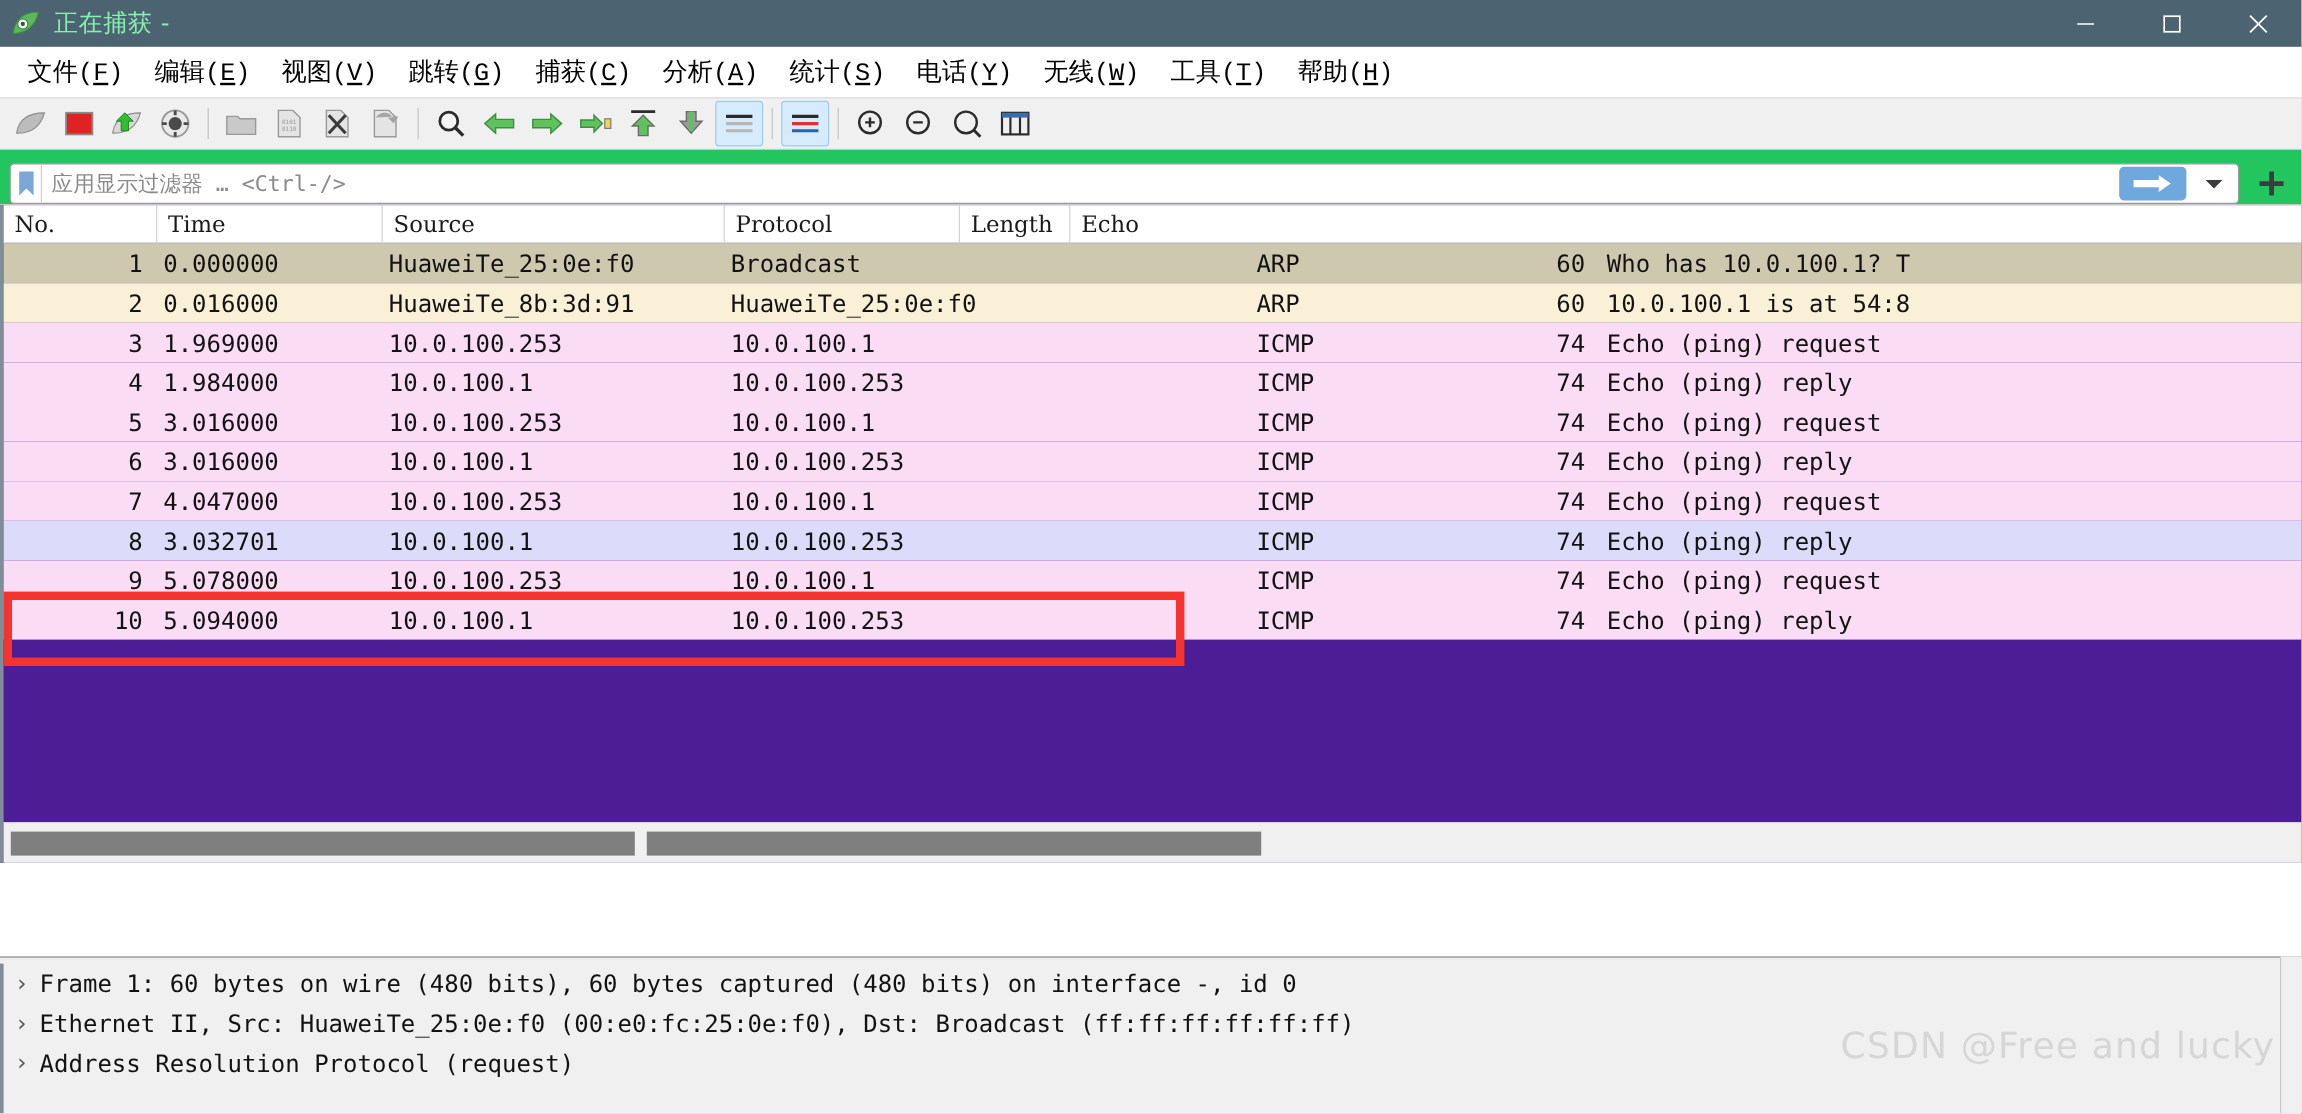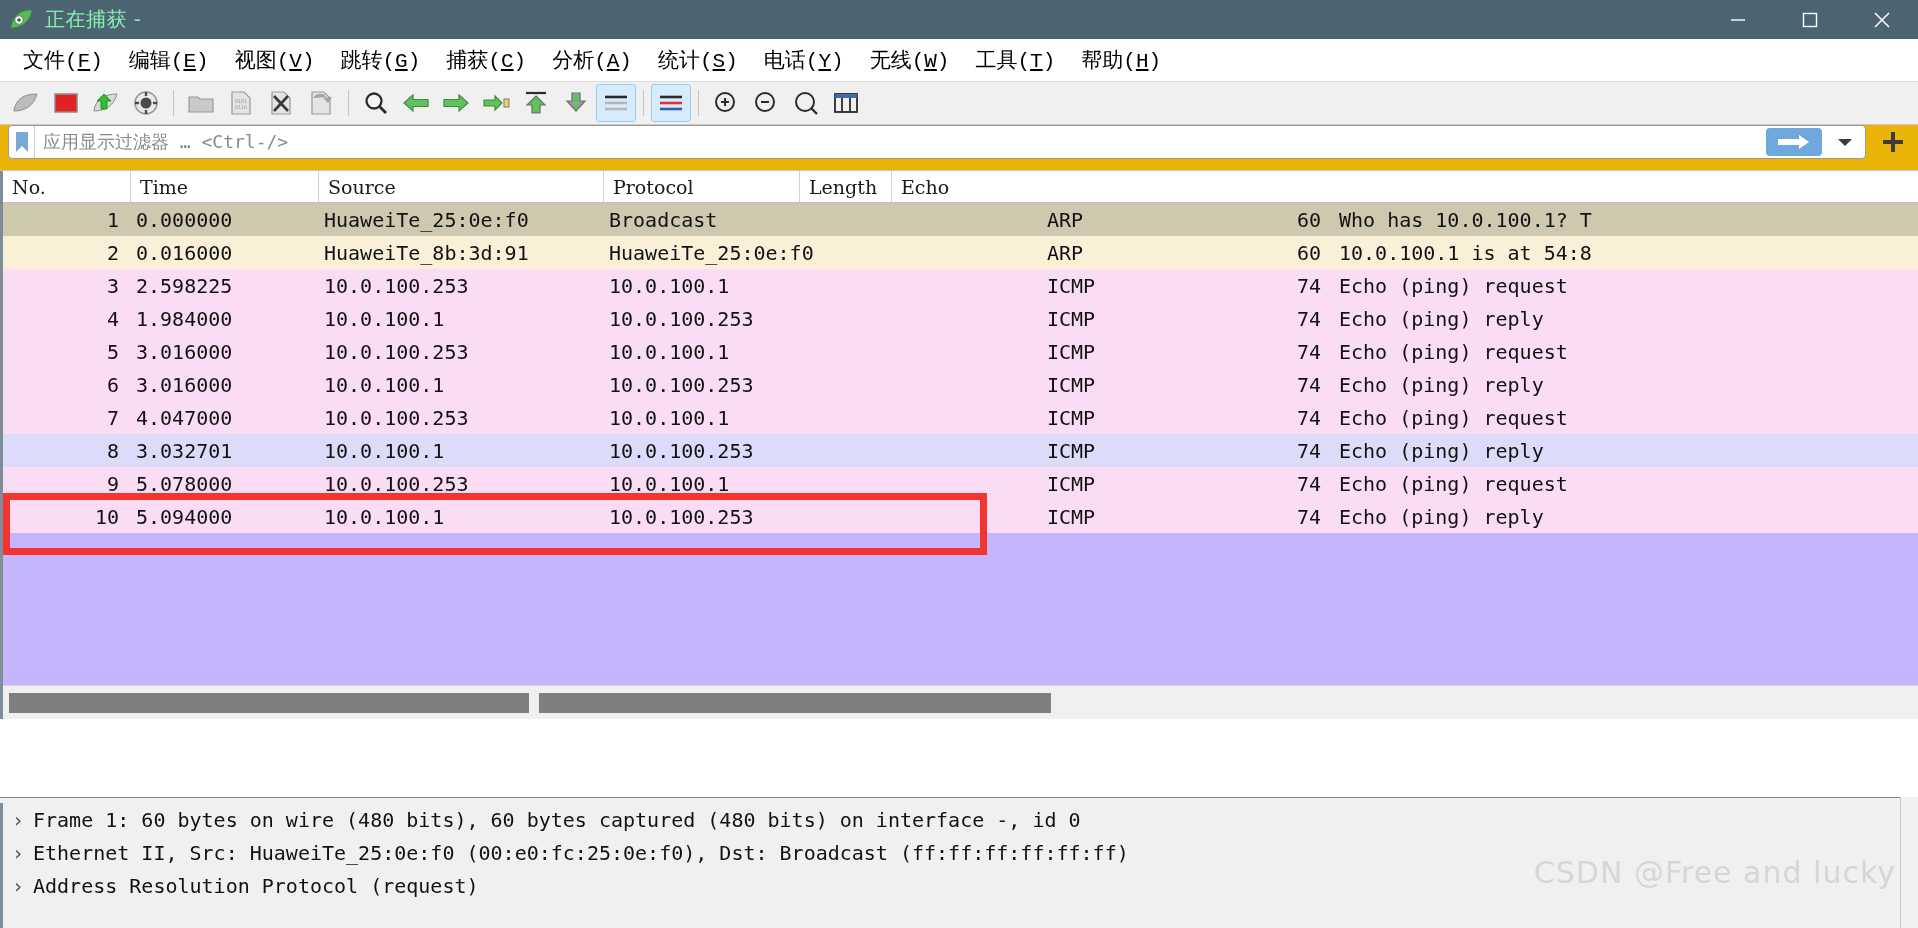--- a/index.html
+++ b/index.html
@@ -54,22 +54,22 @@
   .tb-btn {
     width: 40px; height: 38px;
     display: flex; align-items: center; justify-content: center;
     border-radius: 3px; position: relative;
   }
   .tb-btn.active { background: #d6ebfb; border: 1px solid #9ecbea; }
   .tb-sep { width: 1px; height: 26px; background: #c4c4c4; margin: 0 7px; }
 
   
   .filterbar {
-    height: 46px; background: #eab308;
-    display: flex; align-items: flex-start; padding: 0 8px;
+    height: 46px; background: #22c55e;
+    display: flex; align-items: flex-end; padding: 0 8px;
     border-bottom: 1px solid #c8c8c8;
   }
   .filter-input-wrap {
     flex: 1 1 auto; height: 34px; background: #ffffff;
     border: 1px solid #9a9a9a; border-radius: 4px;
     display: flex; align-items: center; overflow: hidden;
   }
   .filter-bookmark {
     width: 26px; height: 100%;
     display: flex; align-items: center; justify-content: center;
@@ -90,21 +90,21 @@
     display: flex; align-items: center; justify-content: center;
   }
   .filter-plus {
     width: 34px; height: 34px; flex: 0 0 auto; margin-left: 10px;
     display: flex; align-items: center; justify-content: center;
     font-size: 32px; color: #3c3c3c; line-height: 1;
   }
 
   
   .packet-pane {
-    height: 548px; position: relative; background: #c4b5fd;
+    height: 548px; position: relative; background: #4c1d95;
     border-left: 3px solid #7f8c99;
   }
   .col-header {
     display: flex; height: 32px; background: #ffffff;
     border-bottom: 1px solid #c0c0c0;
     font-family: "DejaVu Serif", serif;
   }
   .col-header > div {
     font-size: 19px; color: #1a1a1a; padding-left: 9px;
     display: flex; align-items: center;
@@ -410,21 +410,21 @@
         <div class="c-no">2</div>
         <div class="c-time">0.016000</div>
         <div class="c-src">HuaweiTe_8b:3d:91</div>
         <div class="c-dst">HuaweiTe_25:0e:f0</div>
         <div class="c-prot">ARP</div>
         <div class="c-len">60</div>
         <div class="c-info">10.0.100.1 is at 54:8</div>
       </div>
       <div class="prow" style="background: rgb(250, 220, 245);">
         <div class="c-no">3</div>
-        <div class="c-time">2.598225</div>
+        <div class="c-time">1.969000</div>
         <div class="c-src">10.0.100.253</div>
         <div class="c-dst">10.0.100.1</div>
         <div class="c-prot">ICMP</div>
         <div class="c-len">74</div>
         <div class="c-info">Echo (ping) request</div>
       </div>
       <div class="prow" style="background: rgb(250, 220, 245);">
         <div class="c-no">4</div>
         <div class="c-time">1.984000</div>
         <div class="c-src">10.0.100.1</div>

